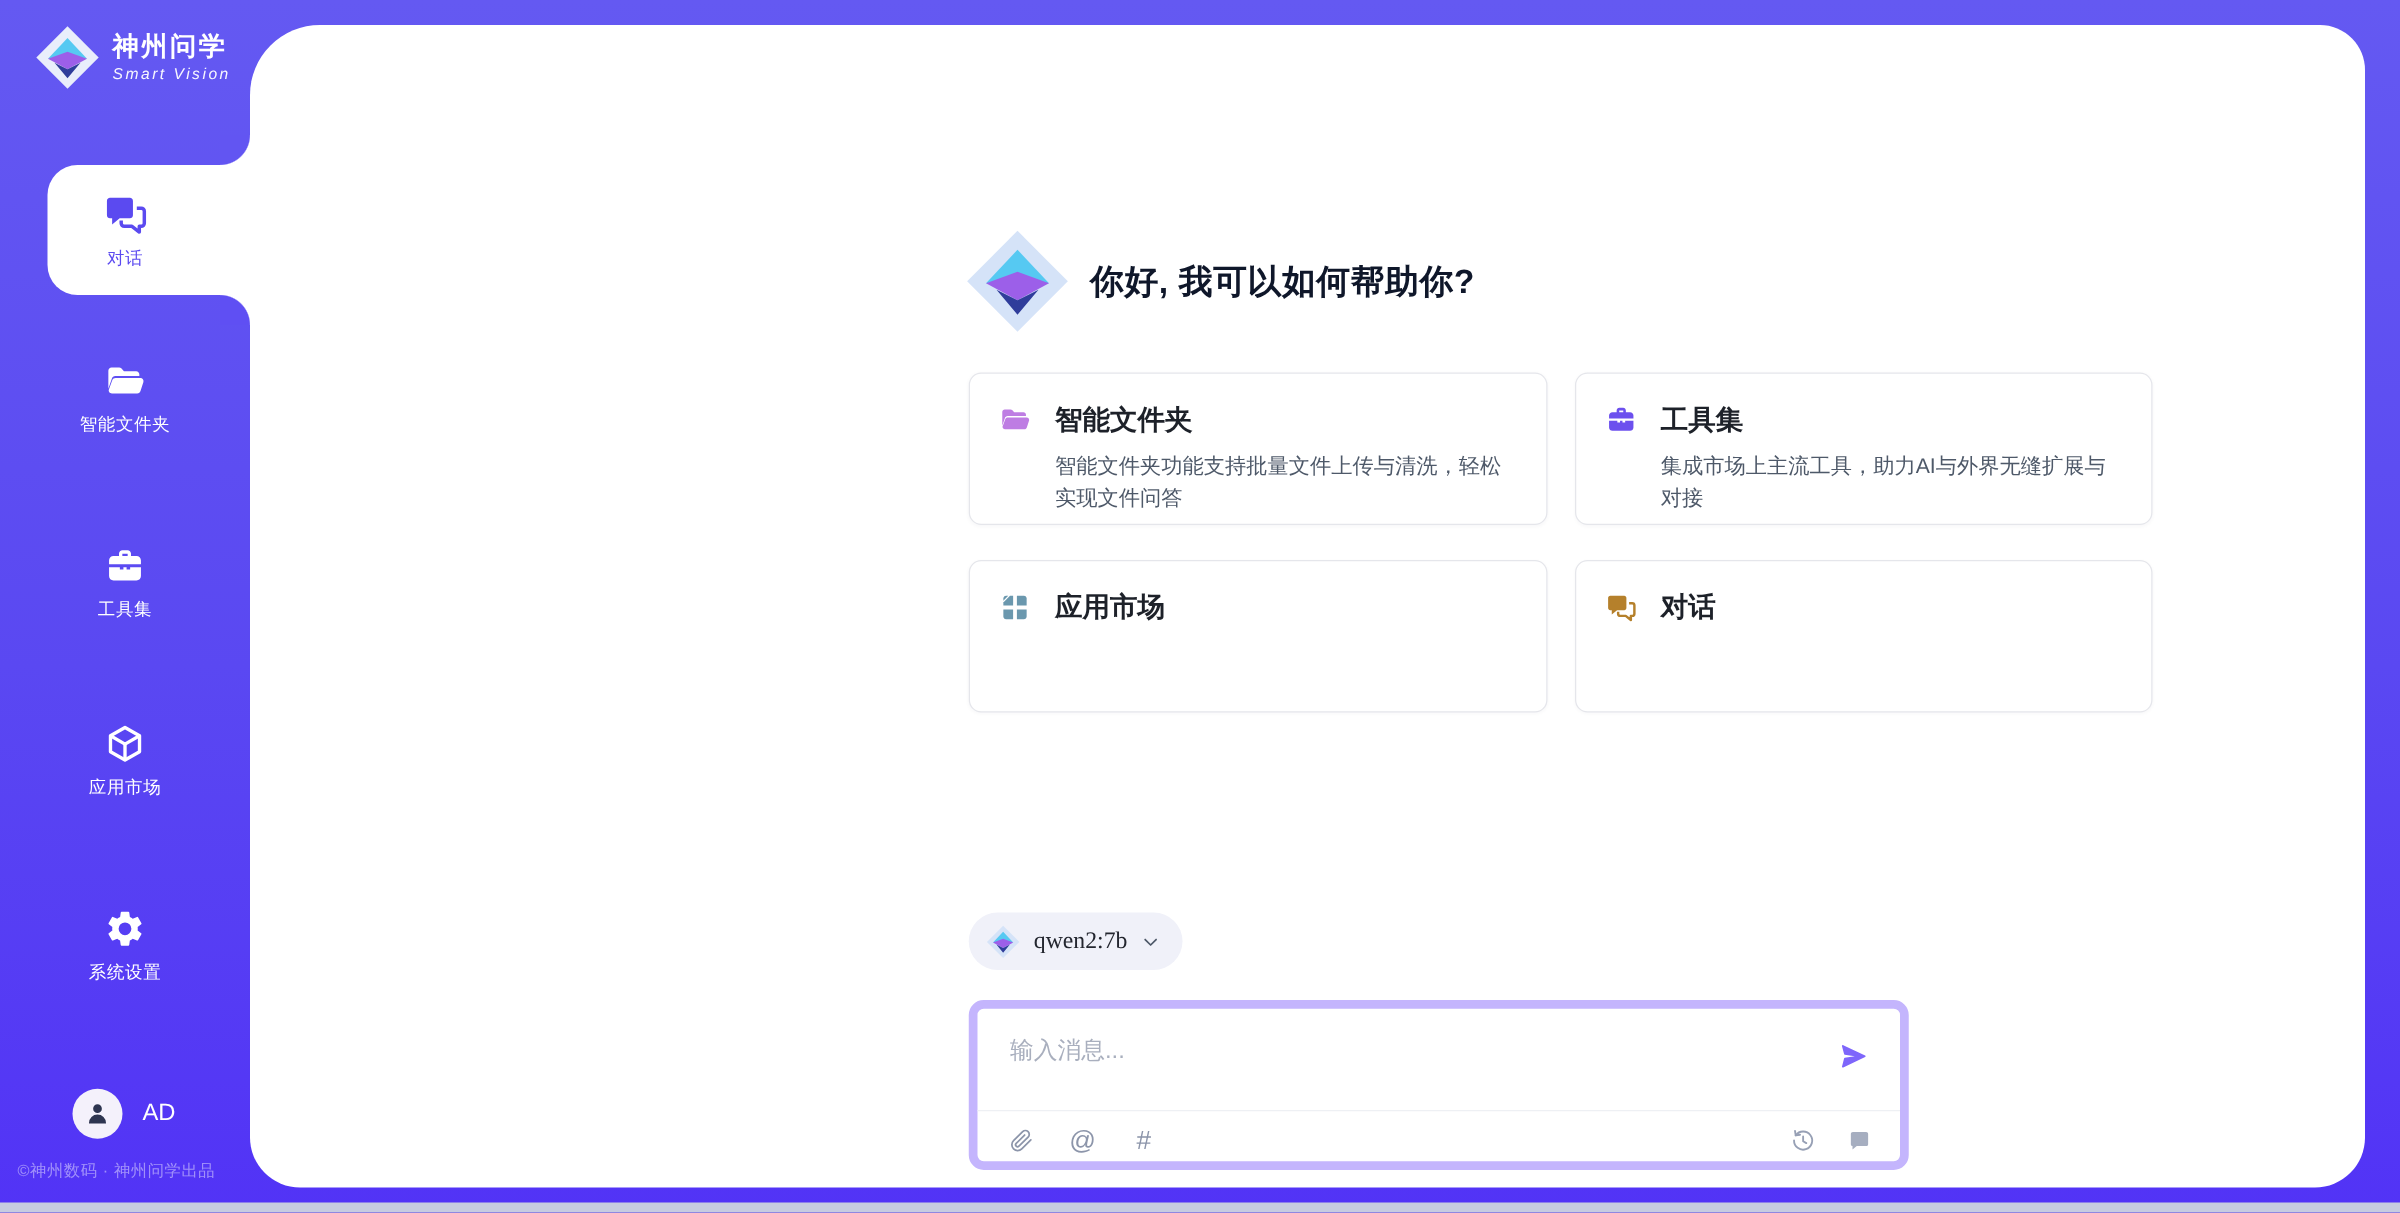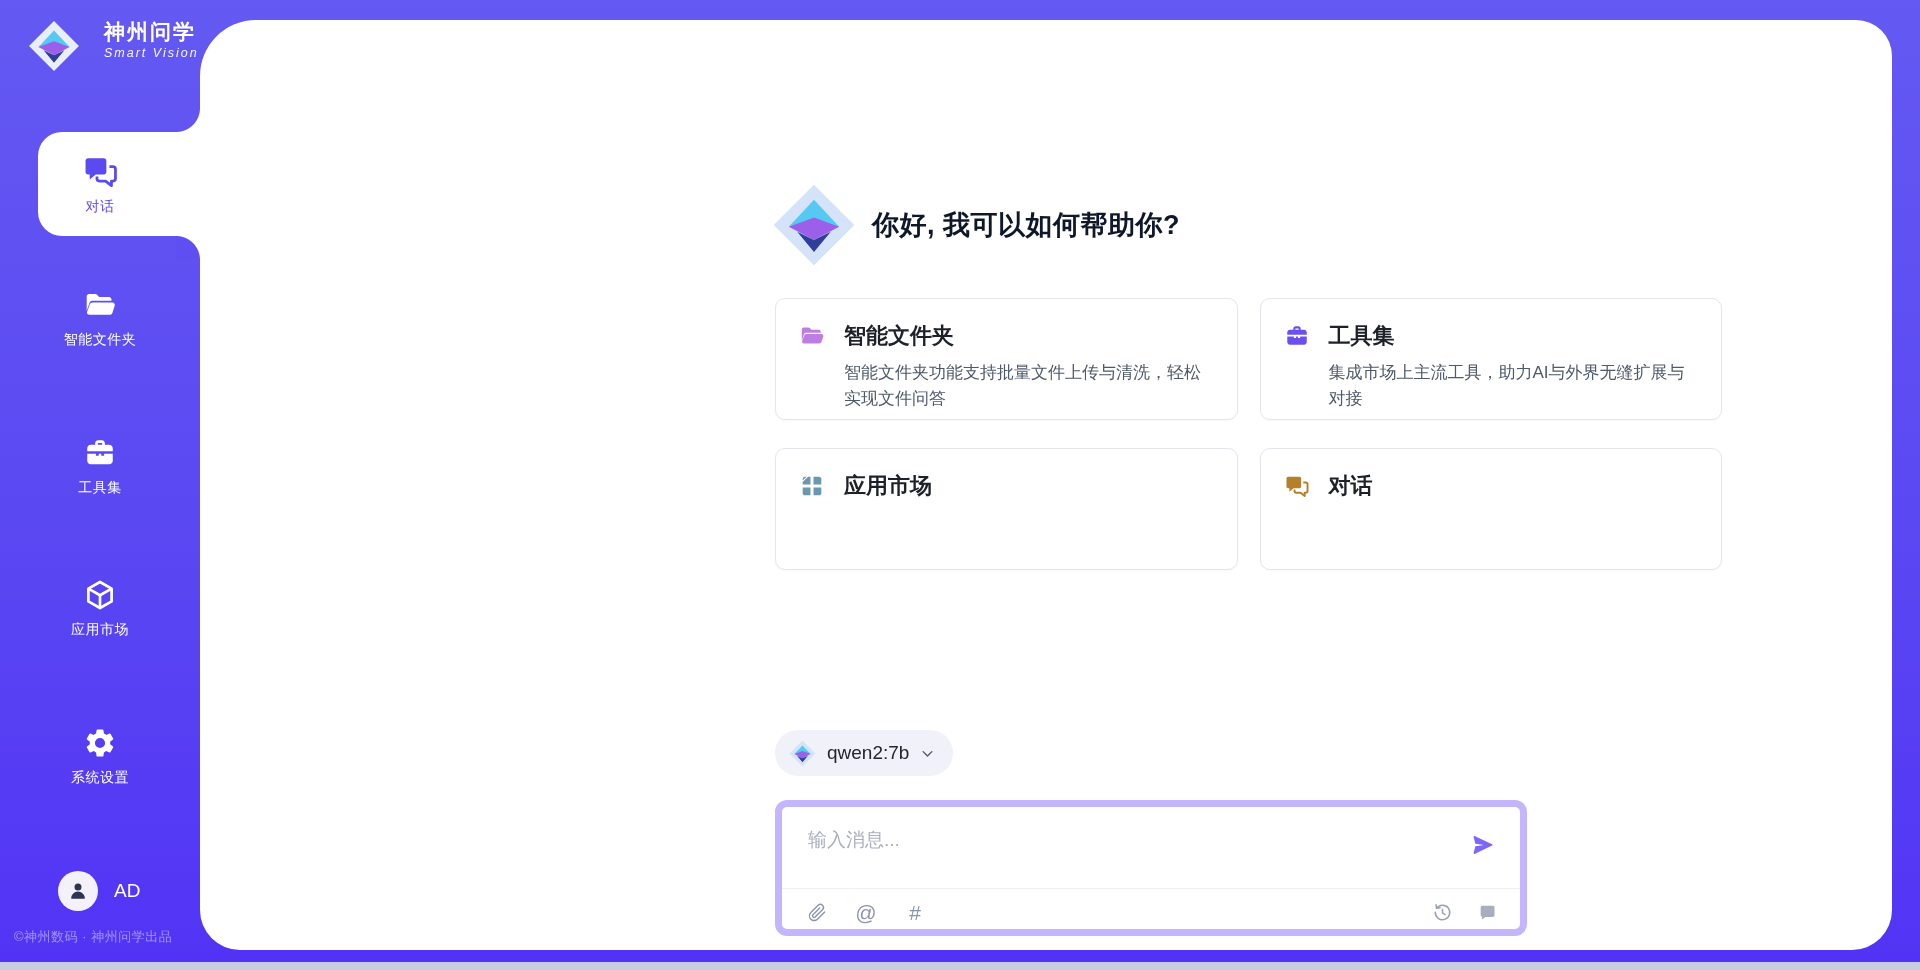--- a/index.html
+++ b/index.html
@@ -7,21 +7,21 @@
   .stage{position:relative;width:1920px;height:970px;overflow:hidden;
          background:linear-gradient(180deg,#6459F2 0%,#5A48F2 55%,#5233F6 100%);}
   .bottom-strip{position:absolute;left:0;right:0;bottom:0;height:8px;background:#C7CCE0;}
 
   
   .panel{position:absolute;left:200px;top:20px;right:28px;bottom:20px;background:#fff;
          border-radius:56px 36px 40px 40px;}
 
   
   .sidebar{position:absolute;left:0;top:0;width:200px;height:100%;}
-  .brand{position:absolute;left:28px;top:20px;display:flex;gap:24px;}
+  .brand{position:absolute;left:28px;top:20px;display:flex;align-items:center;gap:10px;}
   .brand svg{width:52px;height:52px;display:block;}
   .brand-name{color:#fff;font-size:21px;font-weight:bold;letter-spacing:2px;line-height:24px;}
   .brand-sub{color:#fff;font-size:12.5px;letter-spacing:2px;margin-top:2px;opacity:.95;font-style:italic;}
 
   .nav-item{position:absolute;left:0;width:200px;display:flex;flex-direction:column;
             align-items:center;gap:9px;color:#fff;cursor:pointer;}
   .nav-item .ic{width:34px;height:34px;}
   .nav-item .ic svg{width:100%;height:100%;display:block;}
   .nav-item .lbl{font-size:14px;letter-spacing:.5px;}
 
@@ -54,21 +54,21 @@
         box-sizing:border-box;padding:22px 20px 0 23px;cursor:pointer;
         box-shadow:0 1px 3px rgba(30,30,60,.03);}
   .card-head{display:flex;align-items:center;gap:19px;}
   .card-head .ic{width:26px;height:26px;}
   .card-head .ic svg{width:100%;height:100%;display:block;}
   .card-title{font-size:22px;font-weight:bold;color:#1D2129;}
   .card-desc{margin:9px 0 0 45px;font-size:17px;line-height:26px;color:#4E5969;}
 
   
   .model{position:absolute;left:575px;top:710px;height:46px;border-radius:23px;background:#F0F1F9;
-         display:inline-flex;align-items:center;gap:11px;padding:0 18px 0 14px;cursor:pointer;}
+         display:inline-flex;align-items:center;gap:11px;padding:0 18px 0 14px;cursor:pointer;font-family:Liberation Serif, serif;}
   .model .model-name{font-size:19px;color:#23262F;}
   .model svg.chev{width:15px;height:15px;stroke:#4E5969;fill:none;stroke-width:2.2;stroke-linecap:round;stroke-linejoin:round;}
 
   
   .composer{position:absolute;left:575px;top:780px;width:752px;height:136px;background:#fff;
             border:7px solid #c4b5fd;border-radius:12px;box-sizing:border-box;}
   .composer textarea{position:absolute;left:24px;top:18px;width:800px;height:56px;border:0;outline:0;
             resize:none;font-family:"Liberation Sans",sans-serif;font-size:19px;color:#33384a;background:transparent;}
   .composer textarea::placeholder{color:#A9AFBE;}
   .send{position:absolute;right:25px;top:26px;width:24px;height:24px;border:0;background:transparent;

